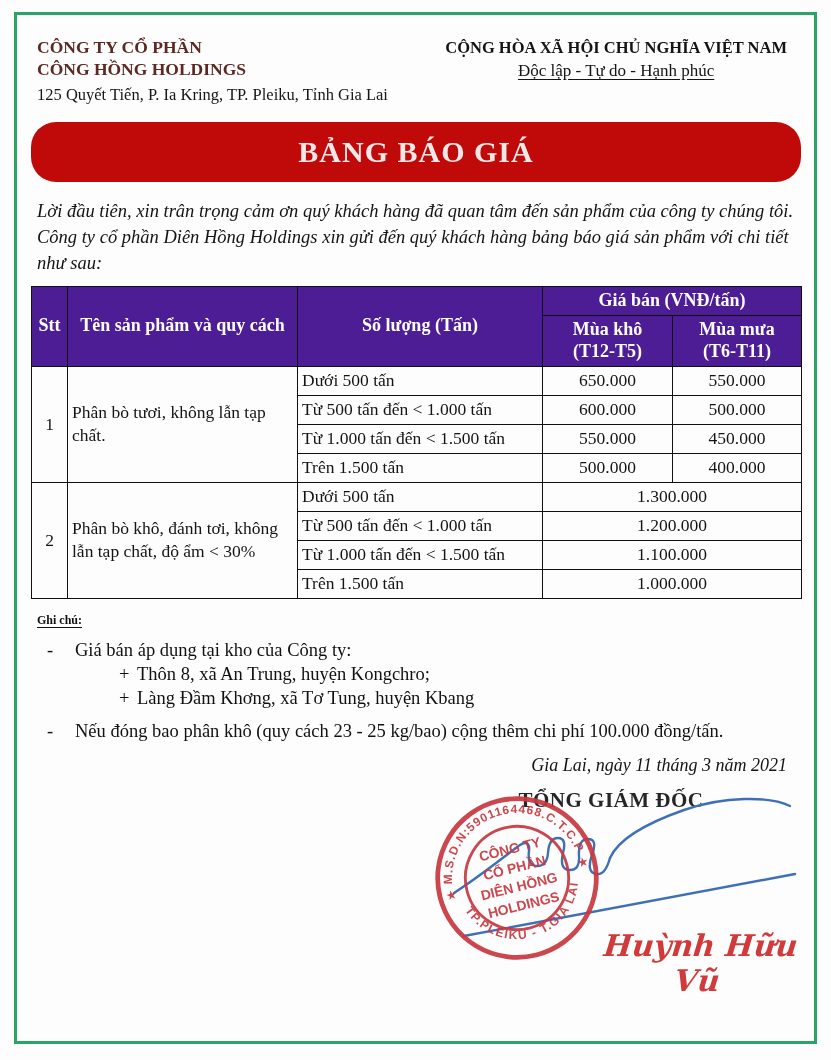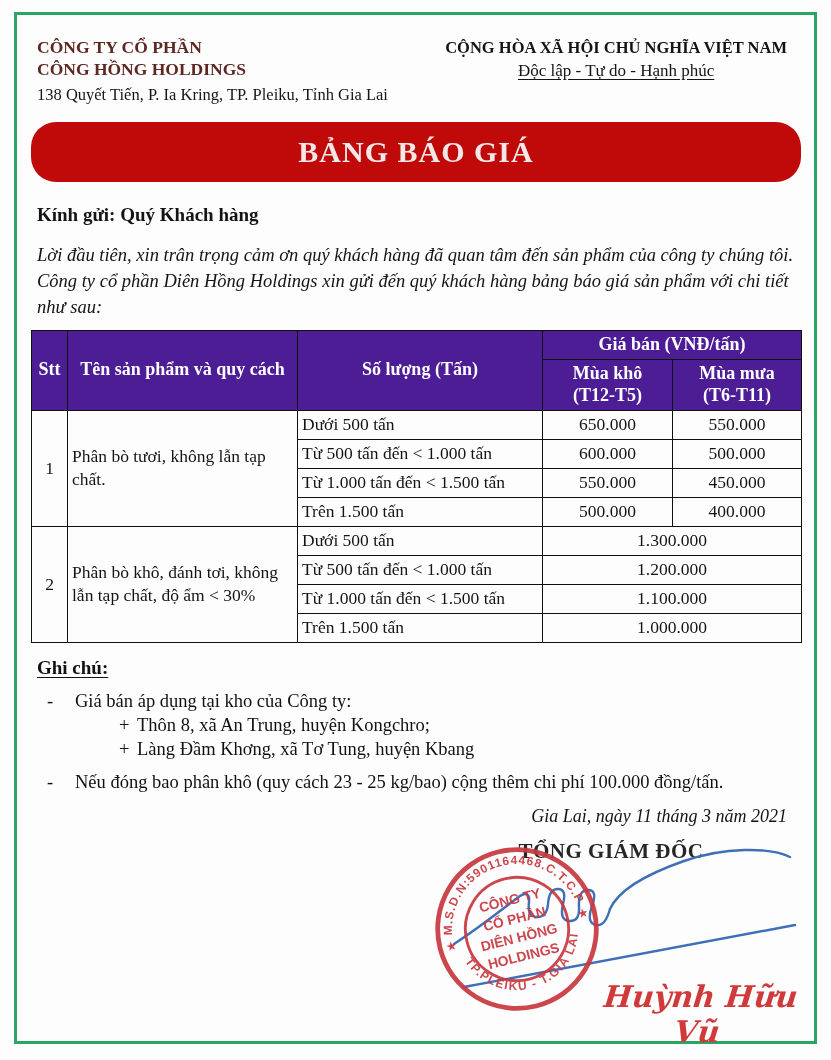--- a/index.html
+++ b/index.html
@@ -9,21 +9,21 @@
     background:#fdfdfd; font-family:"Liberation Serif", serif; color:#111;
     overflow:hidden;
   }
   .frame {
     position:absolute; left:14px; top:12px; right:14px; bottom:16px;
     border:3px solid #2aa566; pointer-events:none;
   }
   .content { position:absolute; left:31px; top:30px; width:770px; }
 
   
-  .hdr { display:flex; padding:6px 2px 0 6px; }
+  .hdr { display:flex; padding:6px 2px 0 6px;justify-content:space-between; }
   .hdr-left { width:52%; }
   .hdr-right { width:48%; text-align:center; padding-top:2px; }
   .company-name { font-weight:bold; font-size:17.5px; color:#5e2822; line-height:1.28; }
   .company-addr { font-size:16.5px; line-height:1.4; color:#161616; margin-top:2px;}
   .nat-1 { font-weight:bold; font-size:16.5px; color:#141414; }
   .nat-2 { font-weight:normal; font-size:17px; color:#141414;
            text-decoration:underline; text-underline-offset:3px; margin-top:3px; }
 
   
   .banner {
@@ -45,21 +45,21 @@
     padding:3px 2px; line-height:1.22;
   }
   table.price td { font-size:17.5px; color:#141414; padding:2px 4px; }
   td.c { text-align:center; }
   td.l { text-align:left; padding-left:8px; }
   td.prod { padding:4px 6px 4px 7px; line-height:1.3; }
   tbody tr { height:29px; }
   .th-sub { display:block; }
 
   
-  .notes-head { margin-top:14px; padding-left:6px; font-weight:bold; font-size:19px;
+  .notes-head { margin-top:14px; padding-left:6px; font-weight:bold; font-size:12px;
                 text-decoration:underline; text-underline-offset:3px; }
   .note-item { display:flex; margin-top:12px; padding-left:16px; font-size:18.5px; }
   .note-dash { width:28px; flex:0 0 28px; }
   .note-sub { display:flex; padding-left:88px; font-size:18.5px; margin-top:3px; }
   .note-plus { width:18px; flex:0 0 18px; }
 
   .date-line { margin-top:13px; padding-right:14px; text-align:right;
                font-style:italic; font-size:18px; color:#141414; }
 
   
@@ -76,33 +76,32 @@
 <body>
 
 <div class="page">
   <div class="frame"></div>
   <div class="content">
 
     <div class="hdr">
       <div class="hdr-left">
         <div class="company-name">CÔNG TY CỔ PHẦN</div>
         <div class="company-name">CÔNG HỒNG HOLDINGS</div>
-        <div class="company-addr">138 Quyết Tiến, P. Ia Kring, TP. Pleiku, Tỉnh Gia Lai</div>
+        <div class="company-addr">125 Quyết Tiến, P. Ia Kring, TP. Pleiku, Tỉnh Gia Lai</div>
       </div>
       <div class="hdr-right">
         <div class="nat-1">CỘNG HÒA XÃ HỘI CHỦ NGHĨA VIỆT NAM</div>
         <div class="nat-2">Độc lập - Tự do - Hạnh phúc</div>
       </div>
     </div>
 
     <div class="banner">
       <div class="banner-title">BẢNG BÁO GIÁ</div>
     </div>
 
-    <div class="greeting">Kính gửi: Quý Khách hàng</div>
 
     <div class="intro">Lời đầu tiên, xin trân trọng cảm ơn quý khách hàng đã quan tâm đến sản phẩm của công ty chúng tôi. Công ty cổ phần Diên Hồng Holdings xin gửi đến quý khách hàng bảng báo giá sản phẩm với chi tiết như sau:</div>
 
     <table class="price">
       <colgroup>
         <col style="width:36px">
           <col style="width:230px">
           <col style="width:245px">
         <col style="width:130px">
           <col style="width:129px">

